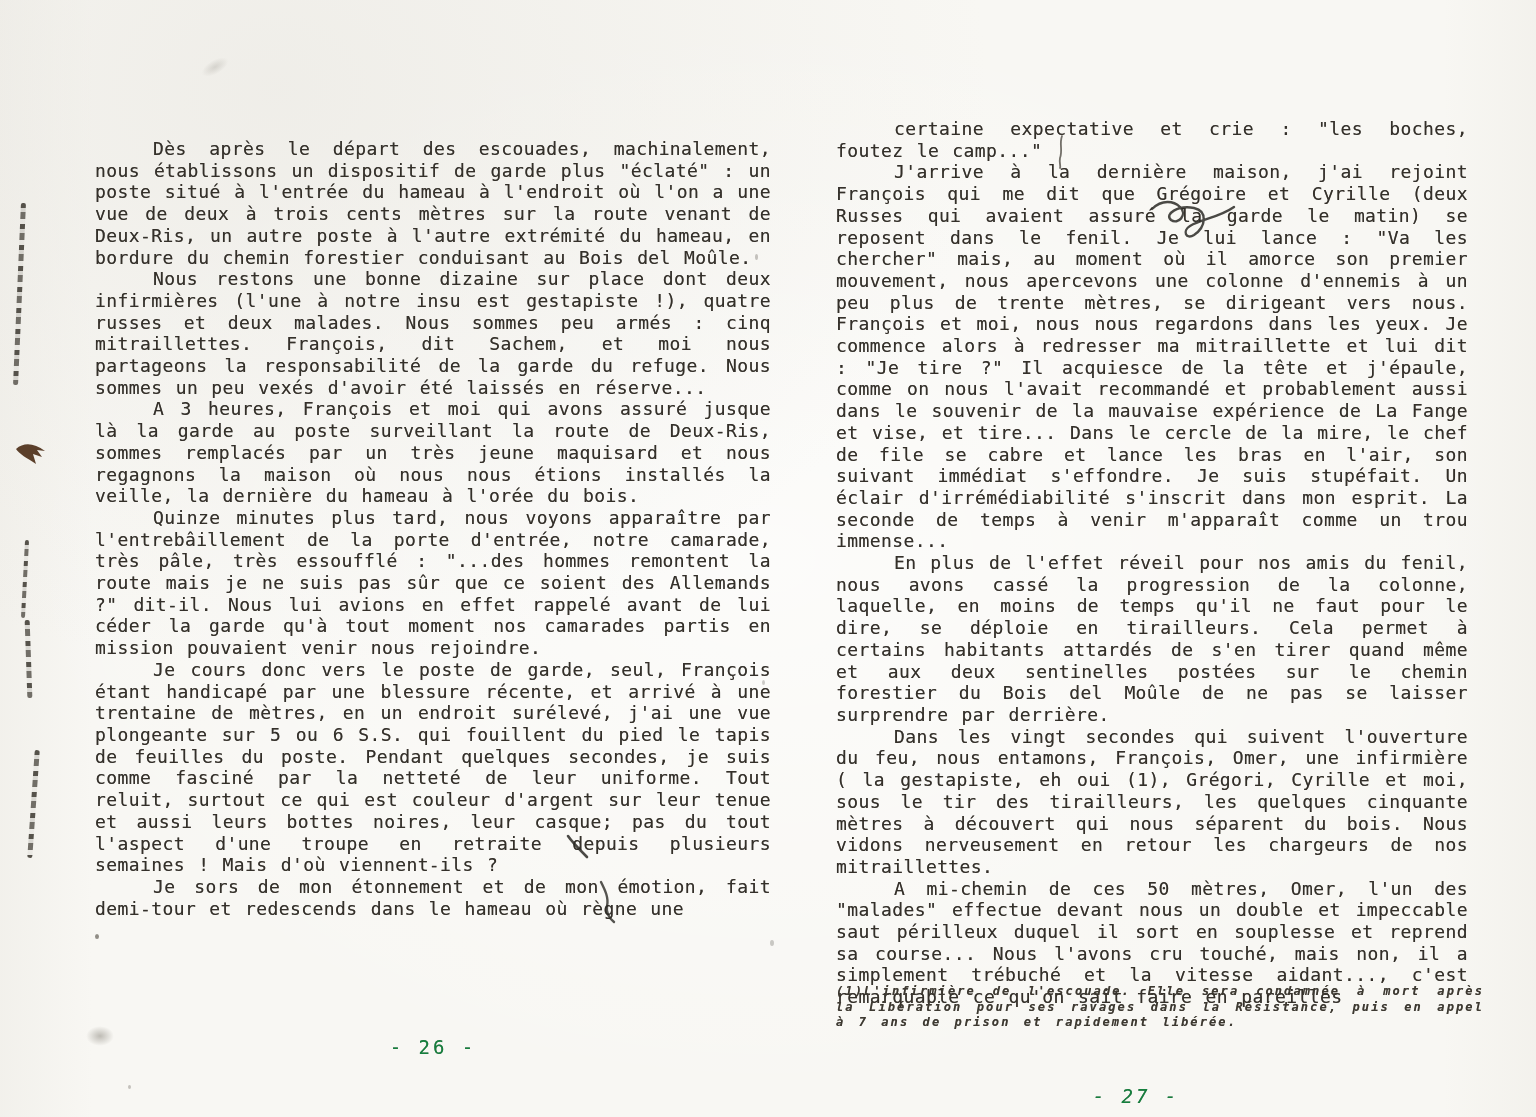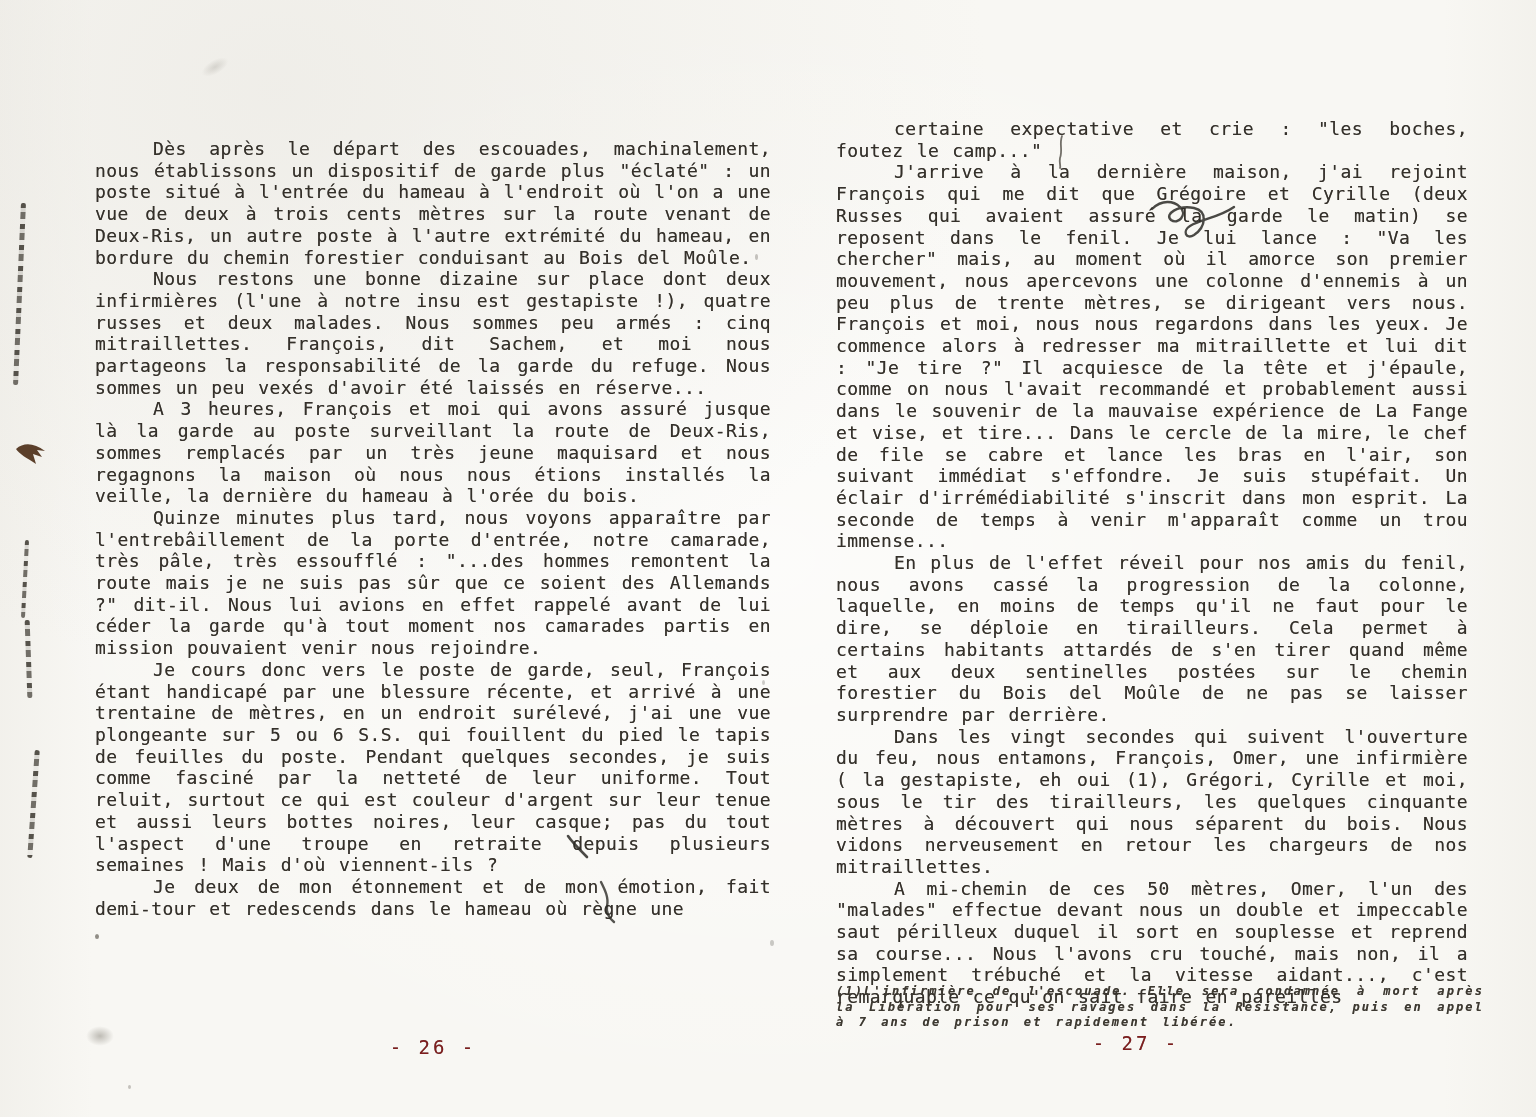--- a/index.html
+++ b/index.html
@@ -51,25 +51,25 @@
     color: #3d3931;
     text-align: justify;
     text-shadow: 0 0 0.4px rgba(50,46,40,0.5);
   }
 
   .page-number {
     position: absolute;
     font-size: 19px;
     letter-spacing: 3px;
     text-align: center;
-    color: #7f1d1d;
+    color: #15803d;
     text-shadow: 0 0 0.5px rgba(46,42,36,0.55);
   }
   #page26-number { left: 95px;  top: 1036px; width: 676px; }
-  #page27-number { left: 836px; top: 1032px; width: 600px; }
+  #page27-number { left: 836px; top: 1085px; width: 600px; font-style: italic; }
 
   
   .margin-streak {
     position: absolute;
     background-image: repeating-linear-gradient(
       178deg,
       rgba(58,54,46,0.85) 0px, rgba(58,54,46,0.85) 5px,
       rgba(58,54,46,0.15) 5px, rgba(58,54,46,0.15) 9px,
       rgba(58,54,46,0.7) 9px, rgba(58,54,46,0.7) 16px,
       rgba(58,54,46,0.05) 16px, rgba(58,54,46,0.05) 21px
@@ -105,21 +105,21 @@
 </style>
 </head>
 <body>
 
 <div id="page26-col" class="page-col">
   <p>Dès après le départ des escouades, machinalement, nous établissons un dispositif de garde plus "éclaté" : un poste situé à l'entrée du hameau à l'endroit où l'on a une vue de deux à trois cents mètres sur la route venant de Deux-Ris, un autre poste à l'autre extrémité du hameau, en bordure du chemin forestier conduisant au Bois del Moûle.</p>
   <p>Nous restons une bonne dizaine sur place dont deux infirmières (l'une à notre insu est gestapiste !), quatre russes et deux malades. Nous sommes peu armés : cinq mitraillettes. François, dit Sachem, et moi nous partageons la responsabilité de la garde du refuge. Nous sommes un peu vexés d'avoir été laissés en réserve...</p>
   <p>A 3 heures, François et moi qui avons assuré jusque là la garde au poste surveillant la route de Deux-Ris, sommes remplacés par un très jeune maquisard et nous regagnons la maison où nous nous étions installés la veille, la dernière du hameau à l'orée du bois.</p>
   <p>Quinze minutes plus tard, nous voyons apparaître par l'entrebâillement de la porte d'entrée, notre camarade, très pâle, très essoufflé : "...des hommes remontent la route mais je ne suis pas sûr que ce soient des Allemands ?" dit-il. Nous lui avions en effet rappelé avant de lui céder la garde qu'à tout moment nos camarades partis en mission pouvaient venir nous rejoindre.</p>
   <p>Je cours donc vers le poste de garde, seul, François étant handicapé par une blessure récente, et arrivé à une trentaine de mètres, en un endroit surélevé, j'ai une vue plongeante sur 5 ou 6 S.S. qui fouillent du pied le tapis de feuilles du poste. Pendant quelques secondes, je suis comme fasciné par la netteté de leur uniforme. Tout reluit, surtout ce qui est couleur d'argent sur leur tenue et aussi leurs bottes noires, leur casque; pas du tout l'aspect d'une troupe en retraite depuis plusieurs semaines ! Mais d'où viennent-ils ?</p>
-  <p>Je deux de mon étonnement et de mon émotion, fait demi-tour et redescends dans le hameau où règne une</p>
+  <p>Je sors de mon étonnement et de mon émotion, fait demi-tour et redescends dans le hameau où règne une</p>
 </div>
 <div id="page26-number" class="page-number">- 26 -</div>
 
 <div id="page27-col" class="page-col">
   <p>certaine expectative et crie : "les boches, foutez le camp..."</p>
   <p>J'arrive à la dernière maison, j'ai rejoint François qui me dit que Grégoire et Cyrille (deux Russes qui avaient assuré la garde le matin) se reposent dans le fenil. Je lui lance : "Va les chercher" mais, au moment où il amorce son premier mouvement, nous apercevons une colonne d'ennemis à un peu plus de trente mètres, se dirigeant vers nous. François et moi, nous nous regardons dans les yeux. Je commence alors à redresser ma mitraillette et lui dit : "Je tire ?" Il acquiesce de la tête et j'épaule, comme on nous l'avait recommandé et probablement aussi dans le souvenir de la mauvaise expérience de La Fange et vise, et tire... Dans le cercle de la mire, le chef de file se cabre et lance les bras en l'air, son suivant immédiat s'effondre. Je suis stupéfait. Un éclair d'irrémédiabilité s'inscrit dans mon esprit. La seconde de temps à venir m'apparaît comme un trou immense...</p>
   <p>En plus de l'effet réveil pour nos amis du fenil, nous avons cassé la progression de la colonne, laquelle, en moins de temps qu'il ne faut pour le dire, se déploie en tirailleurs. Cela permet à certains habitants attardés de s'en tirer quand même et aux deux sentinelles postées sur le chemin forestier du Bois del Moûle de ne pas se laisser surprendre par derrière.</p>
   <p>Dans les vingt secondes qui suivent l'ouverture du feu, nous entamons, François, Omer, une infirmière ( la gestapiste, eh oui (1), Grégori, Cyrille et moi, sous le tir des tirailleurs, les quelques cinquante mètres à découvert qui nous séparent du bois. Nous vidons nerveusement en retour les chargeurs de nos mitraillettes.</p>
   <p>A mi-chemin de ces 50 mètres, Omer, l'un des "malades" effectue devant nous un double et impeccable saut périlleux duquel il sort en souplesse et reprend sa course... Nous l'avons cru touché, mais non, il a simplement trébuché et la vitesse aidant..., c'est remarquable ce qu'on sait faire en pareilles</p>
 </div>

